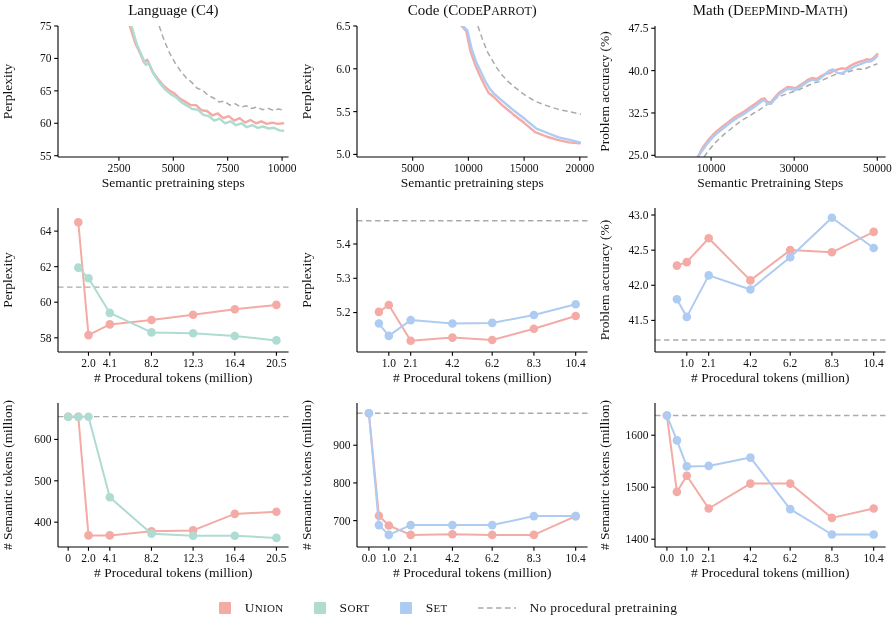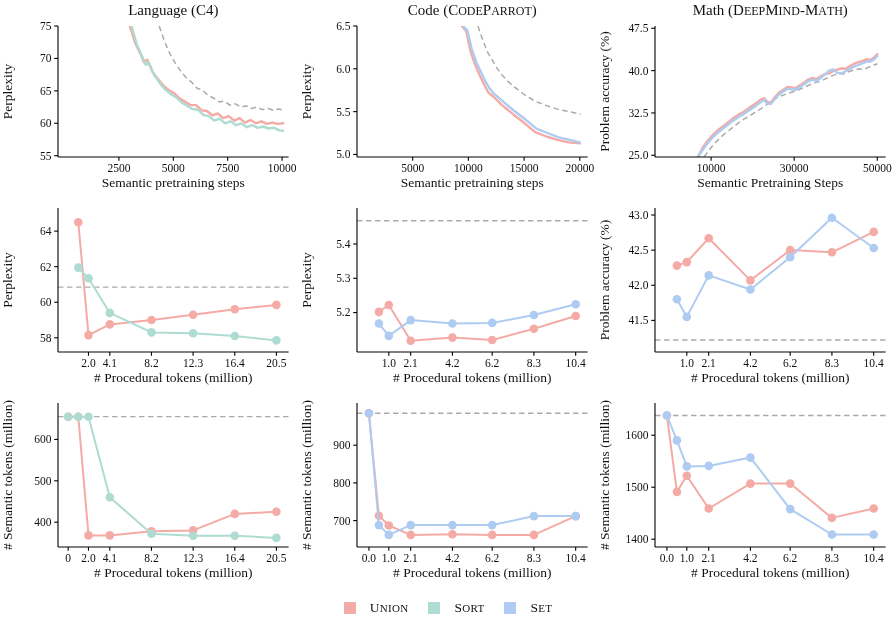--- a/index.html
+++ b/index.html
@@ -1,21 +1,21 @@
 <!DOCTYPE html>
 <html><head>
 <meta charset="utf-8">
 <style>
   html,body{margin:0;padding:0;background:#ffffff;}
   body{width:896px;height:630px;overflow:hidden;font-family:"Liberation Serif",serif;color:#111;}
   .figure{width:896px;height:630px;display:flex;flex-direction:column;}
   .grid{display:grid;grid-template-columns:repeat(3,298.6px);grid-template-rows:repeat(3,195px);}
   .cell{position:relative;}
   .cell svg{display:block;}
-  .legend{height:45px;display:flex;align-items:center;justify-content:center;gap:20px;}
+  .legend{height:45px;display:flex;align-items:center;justify-content:center;gap:30px;}
   .legend-item{display:flex;align-items:center;gap:14px;}
   .legend-item .swatch{width:12px;height:12px;border-radius:1px;display:inline-block;}
   .legend-item .dash-sample{display:inline-block;}
   .legend-label{font-size:13.5px;letter-spacing:.3px;white-space:nowrap;}
 </style>
 </head>
 <body>
 
 <div class="figure">
   <div class="grid">
@@ -429,14 +429,20 @@
         <span class="legend-label"><span>U</span><span style="font-size: 11px;">N</span><span style="font-size: 11px;">I</span><span style="font-size: 11px;">O</span><span style="font-size: 11px;">N</span></span>
       </div>
       <div class="legend-item">
         <span class="swatch" style="background: rgb(174, 220, 210);"></span>
         <span class="legend-label"><span>S</span><span style="font-size: 11px;">O</span><span style="font-size: 11px;">R</span><span style="font-size: 11px;">T</span></span>
       </div>
       <div class="legend-item">
         <span class="swatch" style="background: rgb(174, 203, 242);"></span>
         <span class="legend-label"><span>S</span><span style="font-size: 11px;">E</span><span style="font-size: 11px;">T</span></span>
       </div>
+      <div class="legend-item">
+        <svg width="38" height="6" class="dash-sample">
+          <line x1="0" x2="38" y1="3" y2="3" stroke="#ABABAB" stroke-width="1.4" stroke-dasharray="5.5 3.5"></line>
+        </svg>
+        <span class="legend-label">No procedural pretraining</span>
+      </div>
     </div>
 </div>
 
 </body></html>

